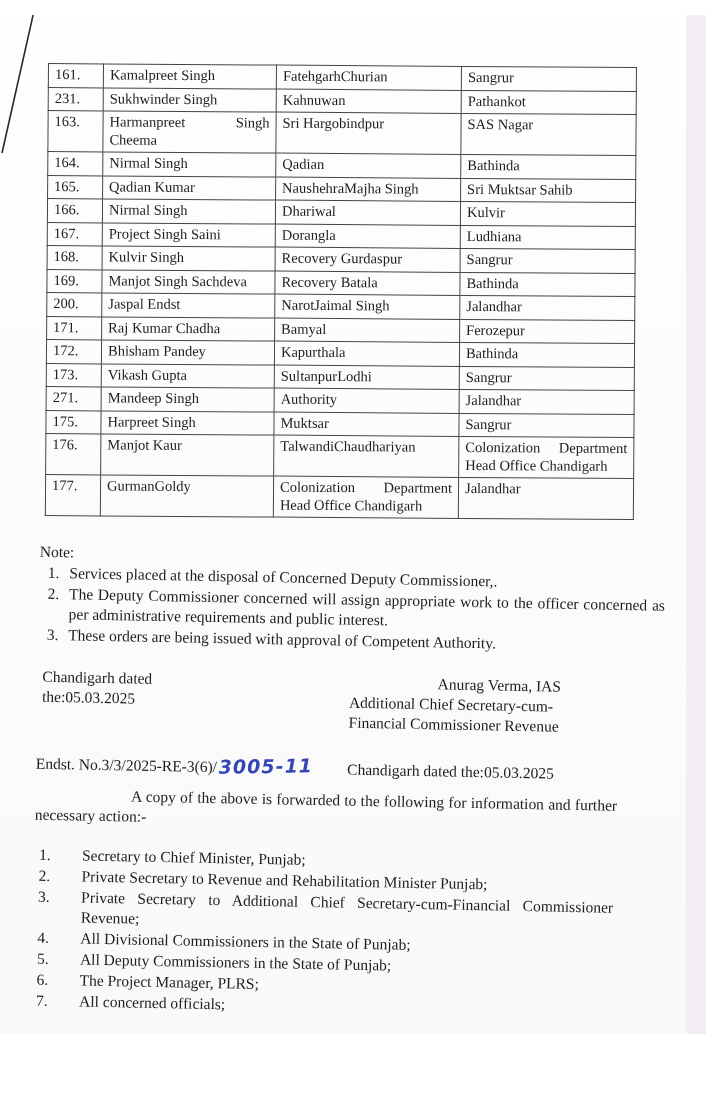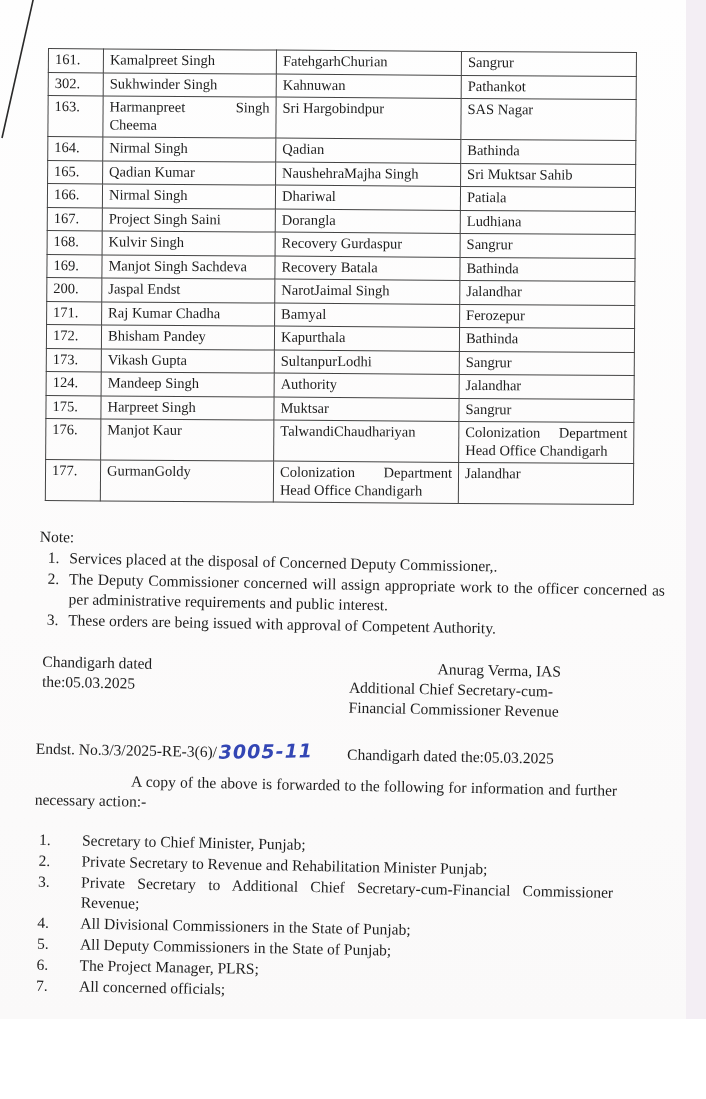--- a/index.html
+++ b/index.html
@@ -2,20 +2,21 @@
 <html><head>
 <meta charset="utf-8">
 <style>
   html,body{margin:0;padding:0;}
   body{width:706px;height:1099px;overflow:hidden;}
   .page{
     position:relative;width:706px;height:1019px;overflow:hidden;
     background:linear-gradient(180deg,#fefefe 0%,#fcfbfb 60%,#faf9f9 100%);
     font-family:"Liberation Serif","DejaVu Serif",serif;
     color:#1d1d1d;
+    margin-top:15px;
   }
   .edge-strip{position:absolute;top:0;right:0;width:20px;height:1099px;background:#f3eef4;}
   .corner-mark{position:absolute;top:-4px;left:0;}
 
   
   .table-wrap{position:absolute;top:48px;left:48px;transform:rotate(0.4deg);transform-origin:0 0;}
   table.roster{border-collapse:collapse;table-layout:fixed;width:588px;}
   table.roster td{
     border:1px solid #454545;vertical-align:top;
     font-size:14.5px;line-height:17.5px;padding:2px 6px 3px;
@@ -75,21 +76,21 @@
           <col class="c-dist">
         </colgroup>
       <tbody>
         <tr>
             <td class="sno">161.</td>
             <td>Kamalpreet Singh</td>
             <td>FatehgarhChurian</td>
             <td>Sangrur</td>
           </tr>
         <tr>
-            <td class="sno">302.</td>
+            <td class="sno">231.</td>
             <td>Sukhwinder Singh</td>
             <td>Kahnuwan</td>
             <td>Pathankot</td>
           </tr>
         <tr>
             <td class="sno">163.</td>
             <td>Harmanpreet Singh Cheema</td>
             <td>Sri Hargobindpur</td>
             <td>SAS Nagar</td>
           </tr>
@@ -102,21 +103,21 @@
         <tr>
             <td class="sno">165.</td>
             <td>Qadian Kumar</td>
             <td>NaushehraMajha Singh</td>
             <td>Sri Muktsar Sahib</td>
           </tr>
         <tr>
             <td class="sno">166.</td>
             <td>Nirmal Singh</td>
             <td>Dhariwal</td>
-            <td>Patiala</td>
+            <td>Kulvir</td>
           </tr>
         <tr>
             <td class="sno">167.</td>
             <td>Project Singh Saini</td>
             <td>Dorangla</td>
             <td>Ludhiana</td>
           </tr>
         <tr>
             <td class="sno">168.</td>
             <td>Kulvir Singh</td>
@@ -147,21 +148,21 @@
             <td>Kapurthala</td>
             <td>Bathinda</td>
           </tr>
         <tr>
             <td class="sno">173.</td>
             <td>Vikash Gupta</td>
             <td>SultanpurLodhi</td>
             <td>Sangrur</td>
           </tr>
         <tr>
-            <td class="sno">124.</td>
+            <td class="sno">271.</td>
             <td>Mandeep Singh</td>
             <td>Authority</td>
             <td>Jalandhar</td>
           </tr>
         <tr>
             <td class="sno">175.</td>
             <td>Harpreet Singh</td>
             <td>Muktsar</td>
             <td>Sangrur</td>
           </tr>

